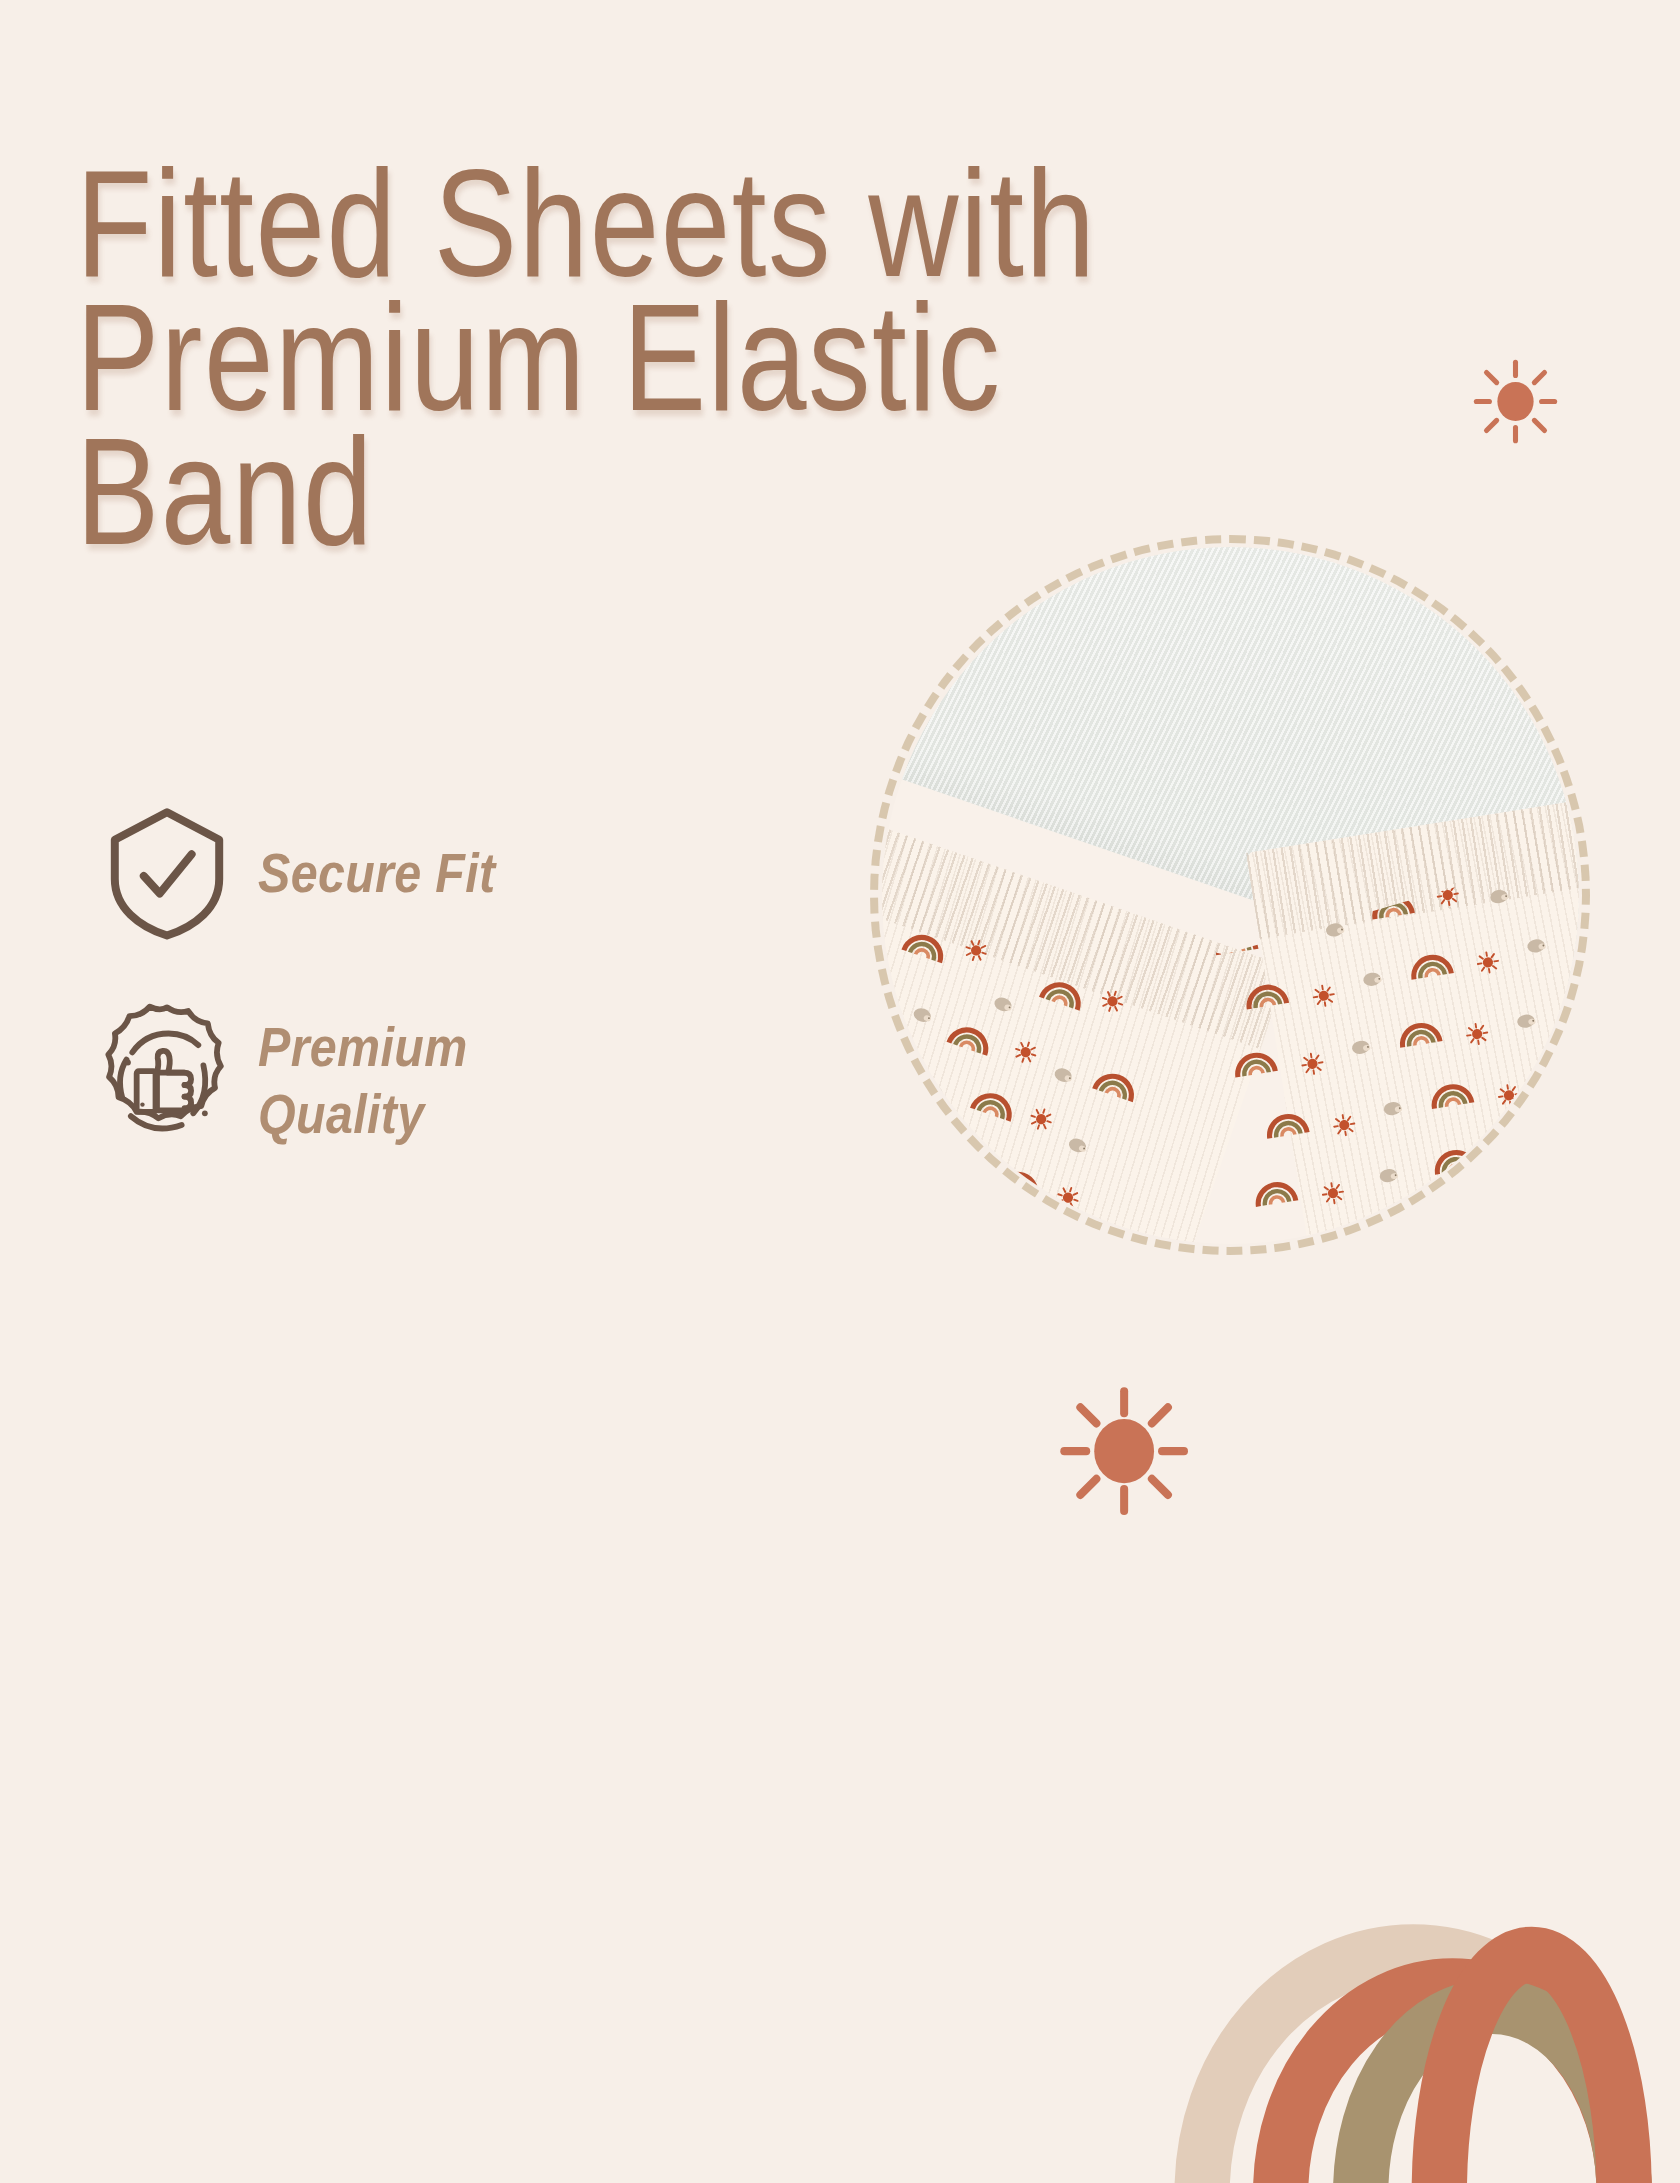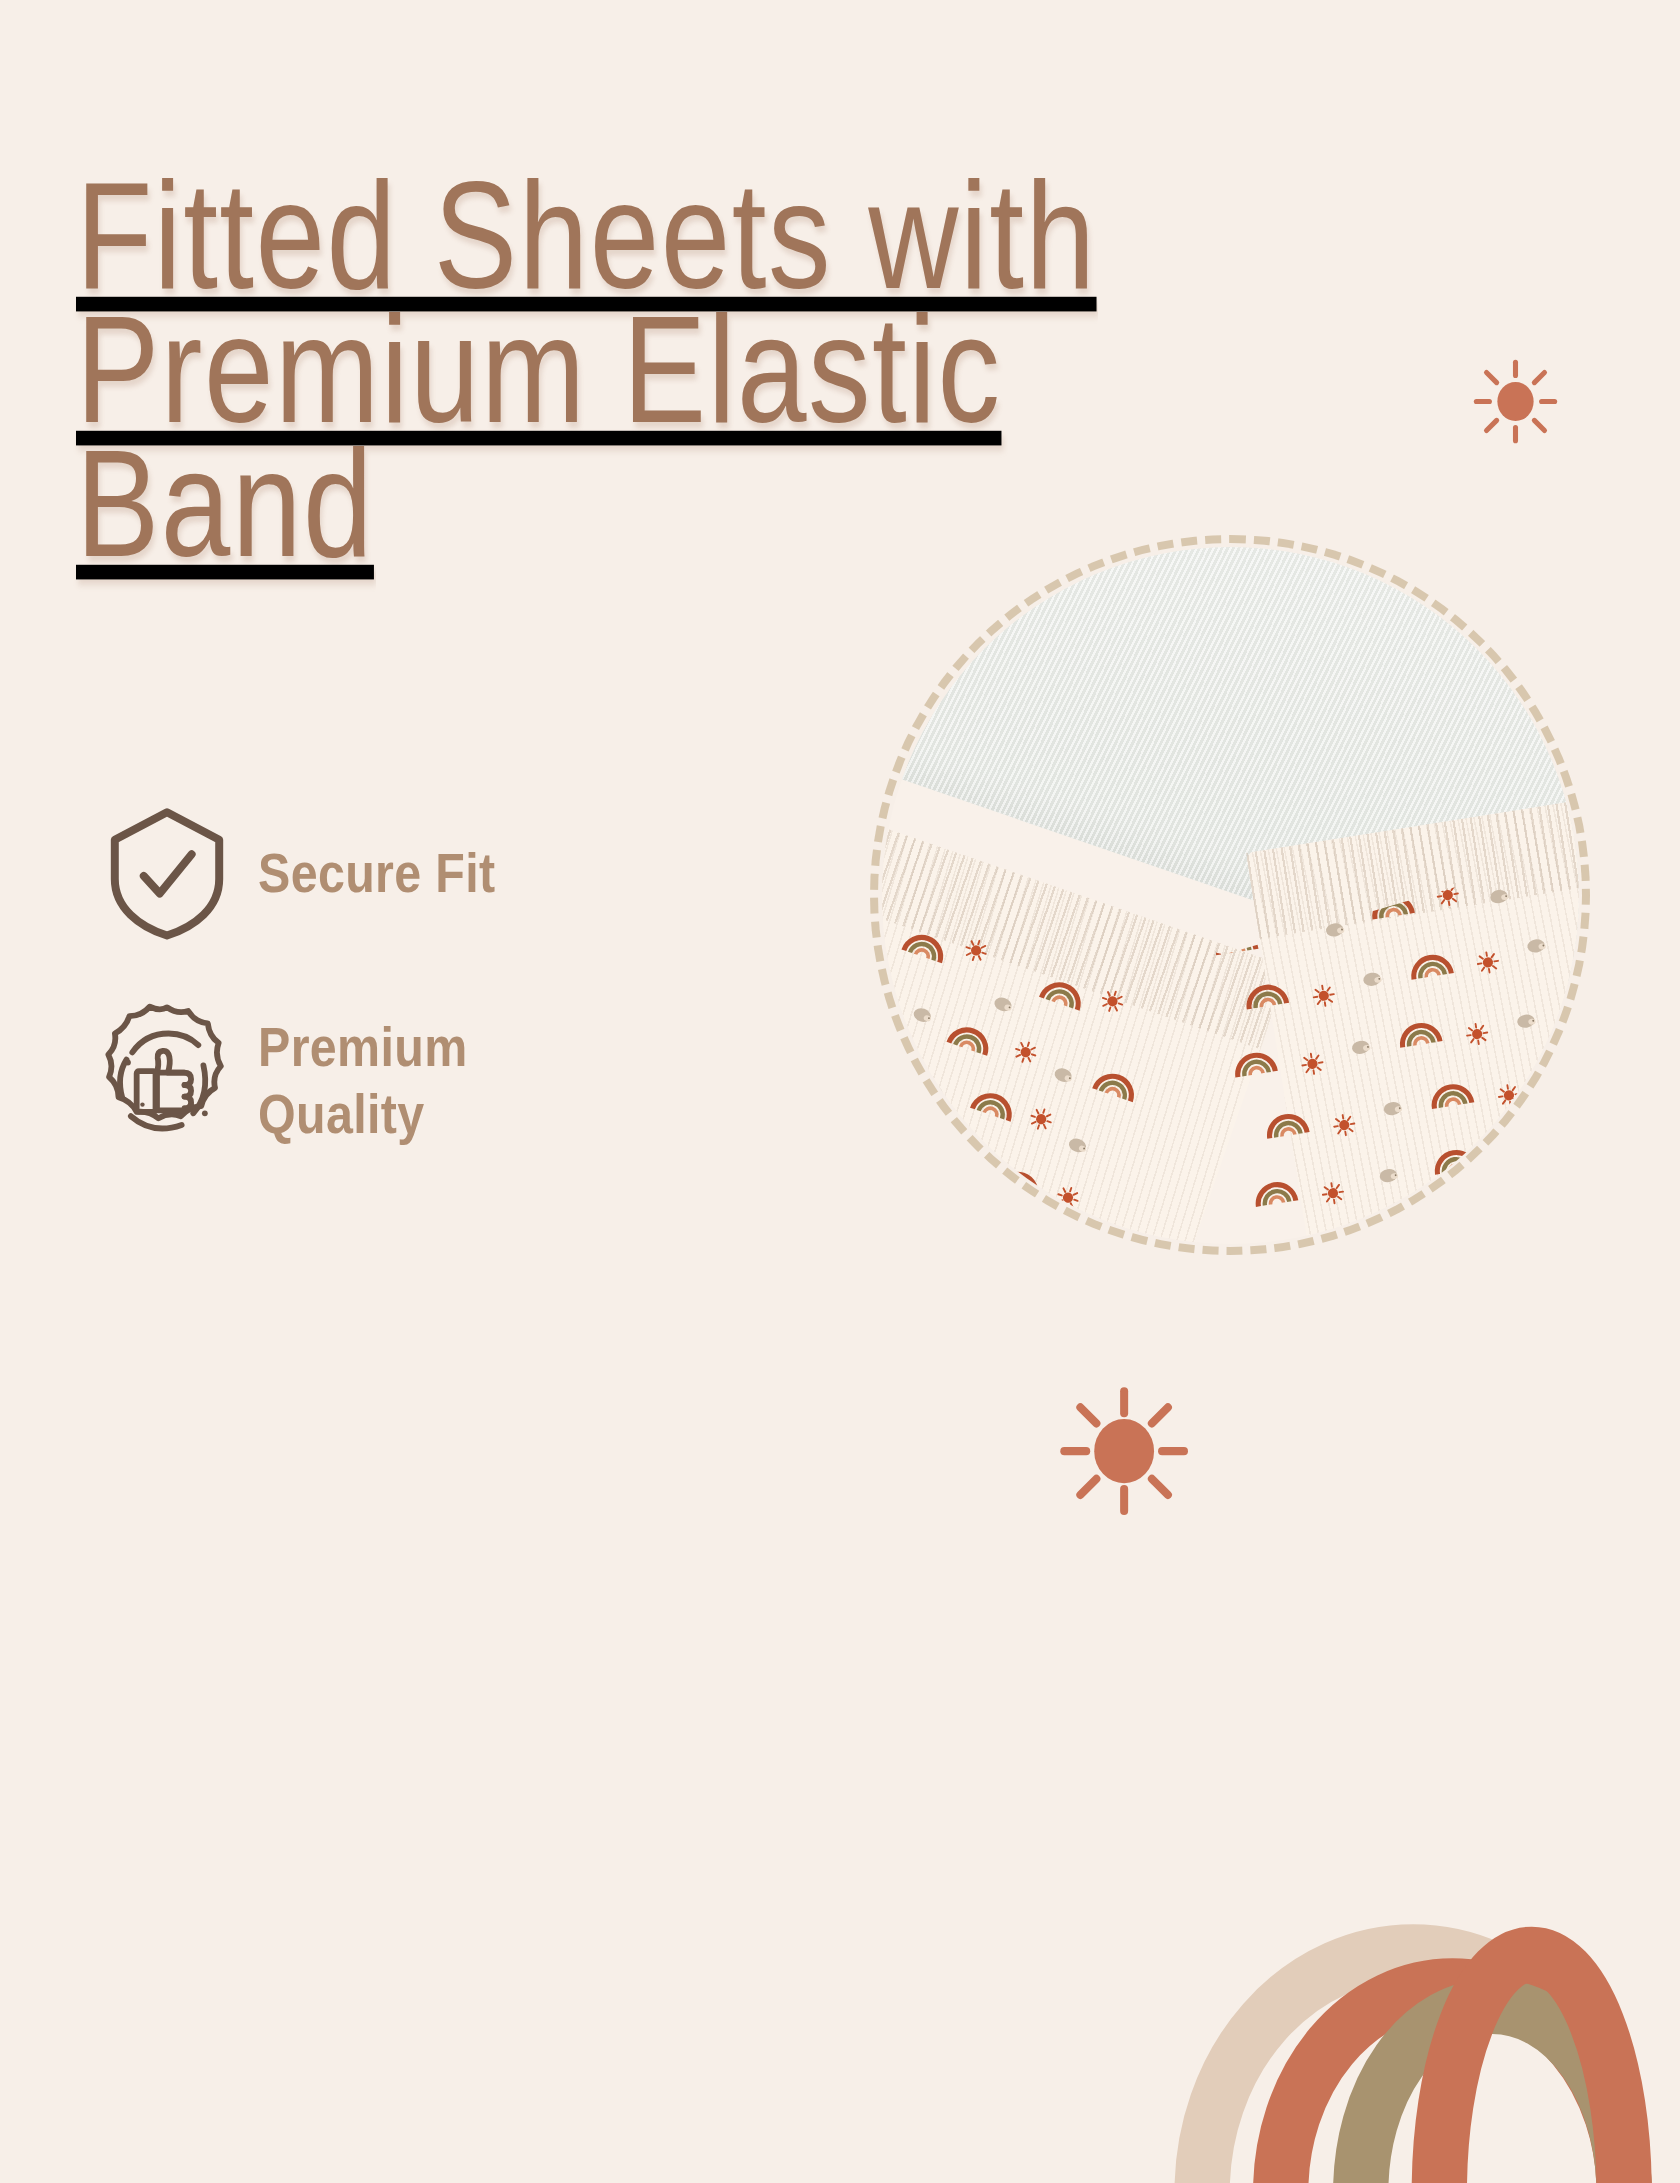--- a/index.html
+++ b/index.html
@@ -13,23 +13,22 @@
   #page{
     position:relative;
     width:1680px; height:2183px;
     background:#F7EFE8;
     overflow:hidden;
   }
 
   
   #title-block{
     position:absolute;
-    left:76px; top:176px;
+    left:76px; top:164px;
     width:1426px;
-    text-decoration:underline;
   }
   .title-line{
     font-family:"Liberation Sans", sans-serif;
     font-weight:300;
     font-size:125px;
     line-height:98px;
     letter-spacing:1.5px;
     color:#A0755A;
     white-space:nowrap;
     text-shadow:2.2px 4.4px 5.1px rgba(160,117,90,0.20);
@@ -41,20 +40,21 @@
   
   #features{
     position:absolute;
     left:76px; top:782px;
     width:1135px;
   }
   .feature-row{
     display:flex;
     align-items:center;
     margin-bottom:0px;
+    font-style:italic;
   }
   .feature-icon{
     width:182px;
     min-width:182px;
     height:167px;
     display:flex;
     align-items:center;
     justify-content:center;
   }
   .feature-icon svg{ display:block; overflow:visible; }

